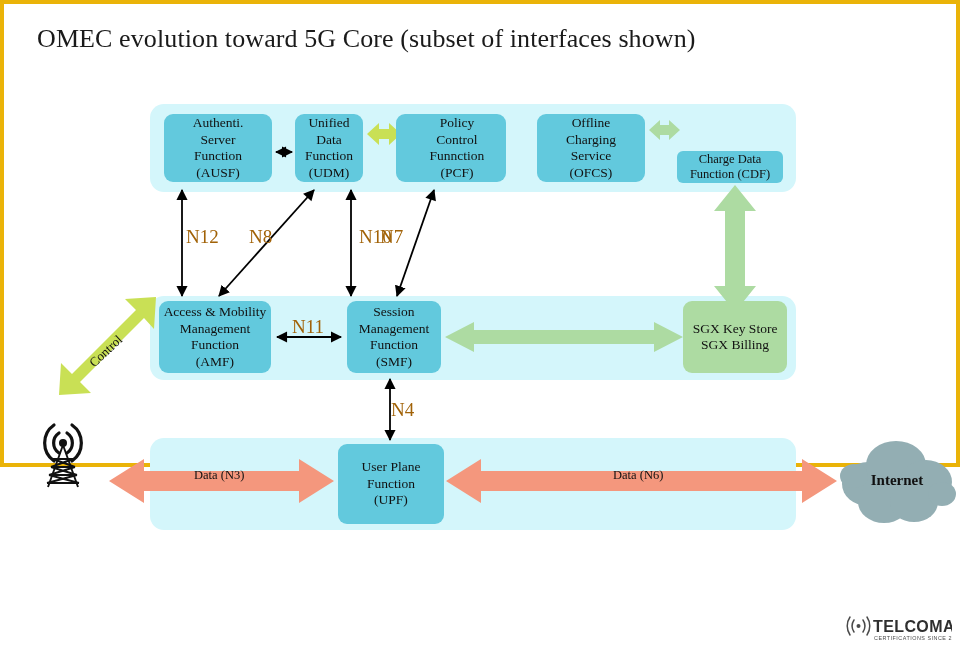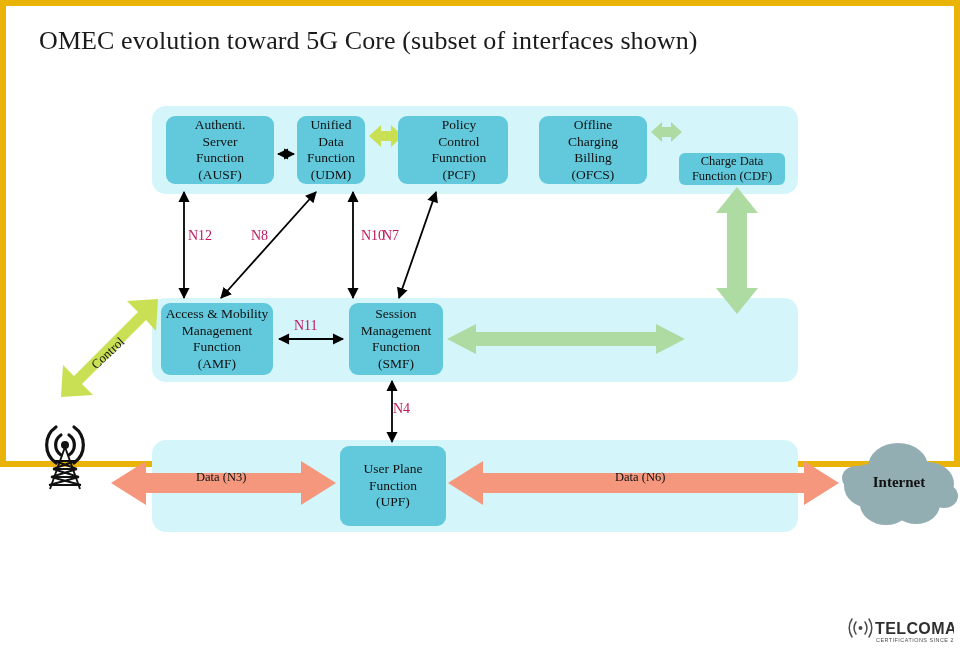--- a/index.html
+++ b/index.html
@@ -6,21 +6,21 @@
   body{
     width:960px;height:657px;
     background:#ffffff;
     font-family:"Liberation Serif", serif;
     overflow:hidden;
   }
   #slide{
     position:relative;
     width:960px;height:467px;
     box-sizing:border-box;
-    border:6px solid #eab308;
+    border:4px solid #eab308;
     background:#ffffff;
   }
   .abs{position:absolute;}
 
   
   #page-title{
     left:33px; top:20px;
     font-size:26px;
     color:#1a1a1a;
     letter-spacing:.1px;
@@ -63,21 +63,21 @@
 
   #box-amf { left:155px; top:297px; width:112px; height:72px; }
   #box-smf { left:343px; top:297px; width:94px;  height:72px; }
   #box-sgx { left:679px; top:297px; width:104px; height:72px;
              background:#addba2; }
 
   #box-upf { left:334px; top:440px; width:106px; height:80px; }
 
   
   .iflabel{
-    font-size:14px;color:#be185d;white-space:nowrap;text-align:center;
+    font-size:19px;color:#a16207;white-space:nowrap;text-align:center;
   }
   #lbl-n12{ left:182px; top:222px;}
   #lbl-n8 { left:245px; top:222px;}
   #lbl-n10{ left:355px; top:222px;}
   #lbl-n7 { left:376px; top:222px;}
   #lbl-n11{ left:288px; top:312px;}
   #lbl-n4 { left:387px; top:395px;}
 
   .datalabel{
     font-size:12.5px;color:#111;white-space:nowrap;
@@ -204,21 +204,21 @@
   <div class="abs nf" id="box-pcf">
     <span>Policy</span>
     <span>Control</span>
     <span>Funnction</span>
     <span>(PCF)</span>
   </div>
 
   <div class="abs nf" id="box-ofcs">
     <span>Offline</span>
     <span>Charging</span>
-    <span>Billing</span>
+    <span>Service</span>
     <span>(OFCS)</span>
   </div>
 
 
   <div class="abs nf" id="box-cdf">
     <span>Charge Data</span>
     <span>Function (CDF)</span>
   </div>
 
   <div class="abs nf" id="box-amf">
@@ -228,20 +228,24 @@
     <span>(AMF)</span>
   </div>
 
   <div class="abs nf" id="box-smf">
     <span>Session</span>
     <span>Management</span>
     <span>Function</span>
     <span>(SMF)</span>
   </div>
 
+  <div class="abs nf" id="box-sgx">
+    <span>SGX Key Store</span>
+    <span>SGX Billing</span>
+  </div>
 
   <div class="abs nf" id="box-upf">
     <span>User Plane</span>
     <span>Function</span>
     <span>(UPF)</span>
   </div>
 
   <div class="abs iflabel" id="lbl-n12">N12</div>
   <div class="abs iflabel" id="lbl-n8">N8</div>
   <div class="abs iflabel" id="lbl-n10">N10</div>

